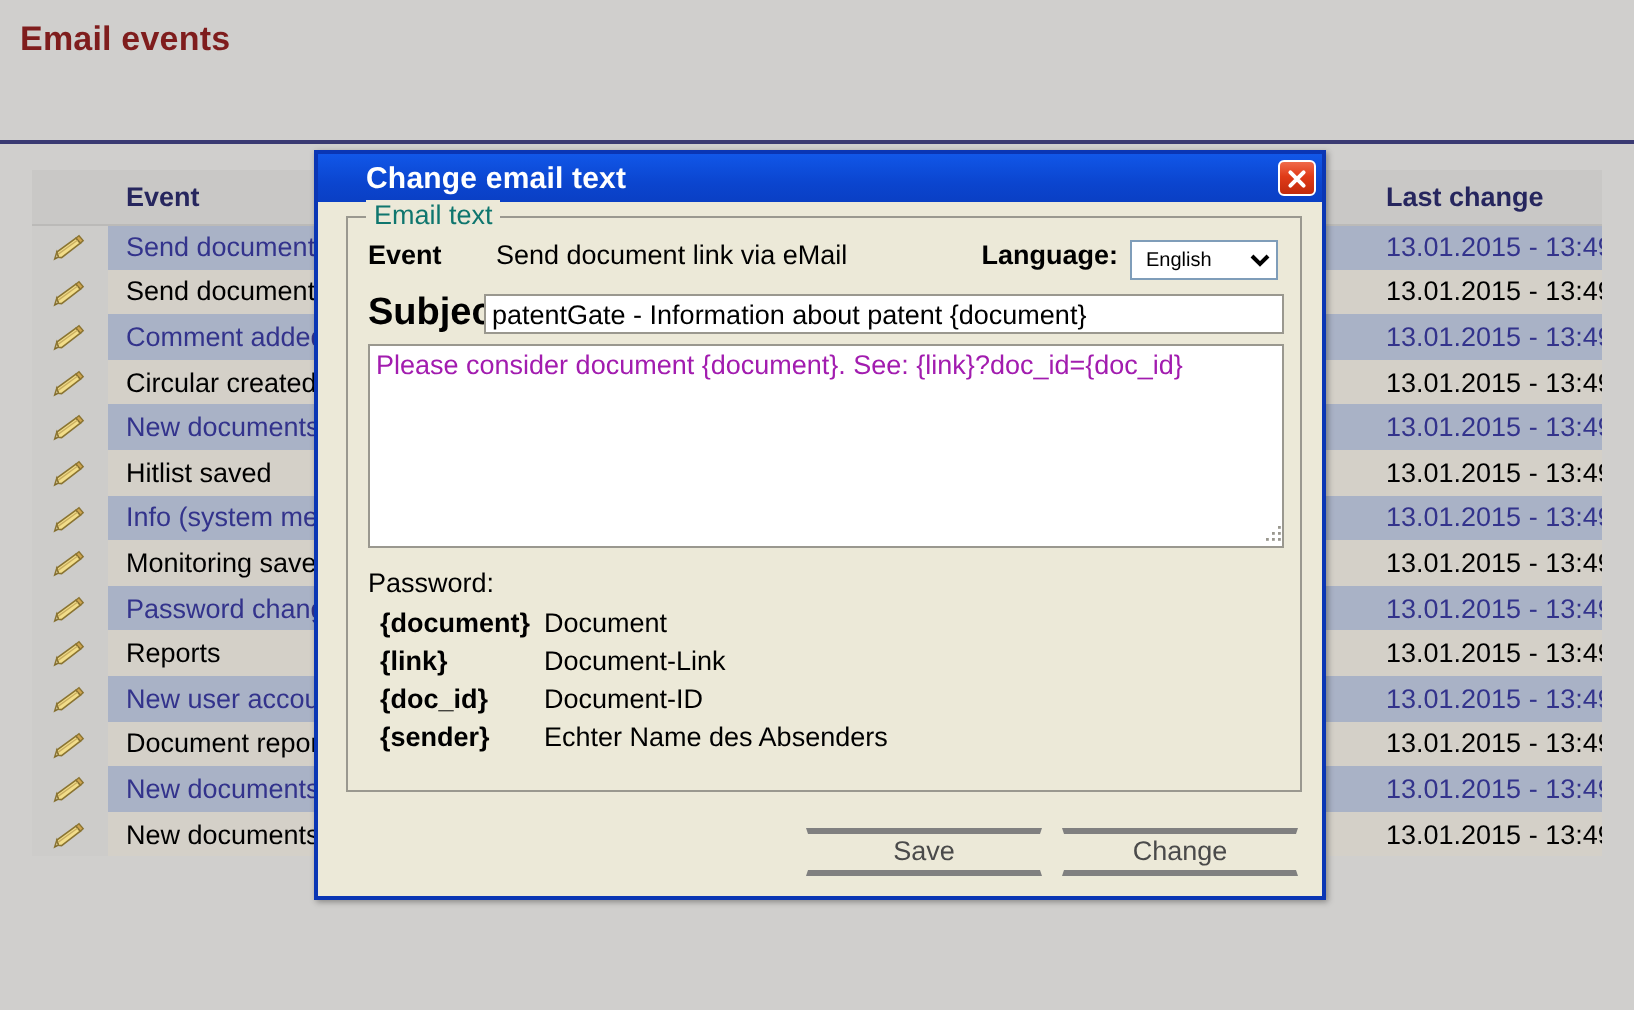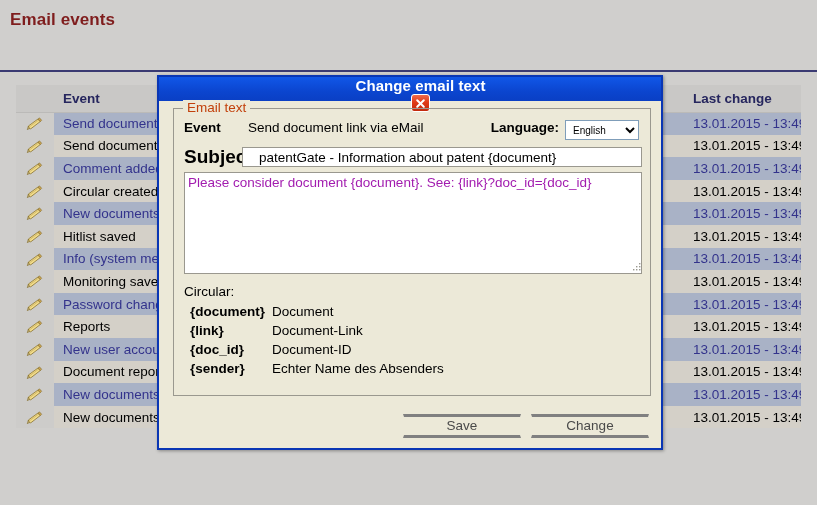--- a/index.html
+++ b/index.html
@@ -71,21 +71,20 @@
     background:#ece9d8;
     border:2px solid #0a36b4;
     box-shadow:1px 1px 3px rgba(0,0,0,.35);
   }
   #dialog-titlebar {
     height:24px;
     background:#0b49d8;
     background:linear-gradient(to bottom,#1157e8 0%,#0b45cf 60%,#0a3fc4 100%);
     display:flex; align-items:center; justify-content:space-between;
     padding:0 3px 0 24px;
-    flex-direction:column;
   }
   #dialog-title {
     color:#fff; font-weight:bold; font-size:15px; letter-spacing:.1px;
   }
   #close-button {
     width:19px; height:18px;
     border:1px solid #ffffff;
     border-radius:3px;
     background:linear-gradient(to bottom,#f06a4a 0%,#e03b18 45%,#c22a0c 100%);
     display:flex; align-items:center; justify-content:center;
@@ -99,21 +98,21 @@
     position:absolute; left:12px; top:31px;
     width:478px; height:288px;
     border:1px solid #9a988f;
     background:transparent;
   }
   #fieldset-legend {
     position:absolute; left:9px; top:-9px;
     background:#ece9d8;
     padding:0 4px;
     font-size:13.5px;
-    color:#c2410c;
+    color:#0f766e;
   }
 
   .form-row { position:absolute; display:flex; align-items:center; }
   #row-event { left:10px; top:11px; width:455px; justify-content:flex-start; }
   #label-event { font-weight:bold; font-size:13.5px; width:64px; }
   #value-event { font-size:13.5px; }
   #lang-wrap { position:absolute; right:0; top:0; display:flex; gap:6px; }
   #label-language { font-weight:bold; font-size:13.5px; }
   #language-select {
     font-family:"Liberation Sans", sans-serif;
@@ -124,21 +123,21 @@
     height:20px;
     width:74px;
   }
 
   #row-subject { left:10px; top:37px; width:458px; }
   #label-subject { font-weight:bold; font-size:19px; width:58px; }
   #subject-input {
     font-family:"Liberation Sans", sans-serif;
     font-size:13.5px;
     width:400px; height:20px;
-    padding:1px 16px;
+    padding:1px 3px;
     border:1px solid #9a988f;
     background:#fff;
     color:#000;
   }
 
   #message-textarea {
     position:absolute; left:10px; top:63px;
     width:458px; height:102px;
     font-family:"Liberation Sans", sans-serif;
     font-size:13.5px;
@@ -396,21 +395,21 @@
         <rect x="7" y="2" width="1.4" height="1.4"></rect>
         <rect x="7" y="5" width="1.4" height="1.4"></rect>
           <rect x="4" y="5" width="1.4" height="1.4"></rect>
         <rect x="7" y="8" width="1.4" height="1.4"></rect>
           <rect x="4" y="8" width="1.4" height="1.4"></rect>
           <rect x="1" y="8" width="1.4" height="1.4"></rect>
       </g>
     </svg>
 
     <div id="wildcards-block">
-      <div id="wildcards-label">Circular:</div>
+      <div id="wildcards-label">Password:</div>
       <table id="wildcards-table">
         <tbody id="wildcards-tbody">
             <tr>
               <td class="wc-key">{document}</td>
               <td class="wc-val">Document</td>
             </tr>
             <tr>
               <td class="wc-key">{link}</td>
               <td class="wc-val">Document-Link</td>
             </tr>

